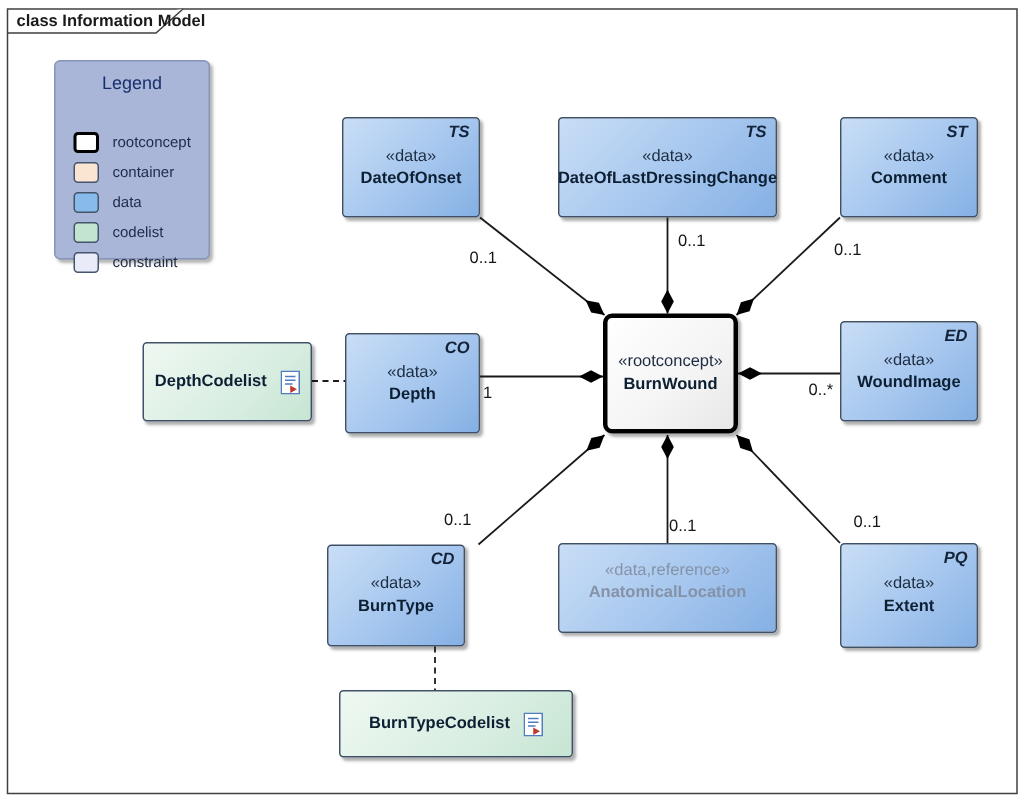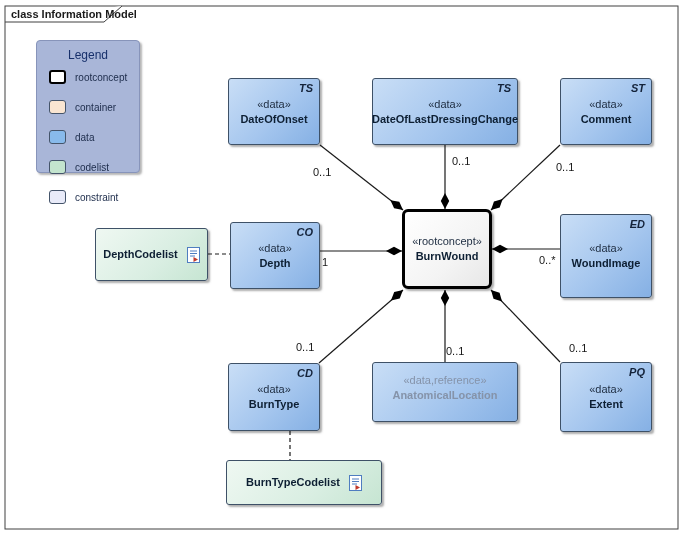--- a/index.html
+++ b/index.html
@@ -44,21 +44,21 @@
   
   .legend{
     position:absolute;left:36px;top:40px;width:104px;height:133px;z-index:2;
     background:#a9b6d8;border:1px solid #8априж;border:1px solid #8794ba;border-radius:4px;
     box-shadow:2px 2px 2px rgba(110,110,110,.5);box-sizing:border-box;
   }
   .legend-title{
     text-align:center;margin-top:7px;
     font-size:12px;font-weight:normal;color:#17306b;
   }
-  .legend-items{display:flex;flex-direction:column;gap:16px;margin:8px 0 0 12px;}
+  .legend-items{display:flex;flex-direction:column;gap:6px;margin:26px 0 0 12px;}
   .legend-row{display:flex;align-items:center;gap:9px;}
   .swatch{
     width:17px;height:14px;border-radius:3px;box-sizing:border-box;
     border:1px solid #44546a;background:#fff;flex:0 0 auto;
   }
   .swatch.thick{border:2px solid #000;}
   .legend-label{font-size:10px;color:#1c2b4a;}
   
   .doc-icon{flex:0 0 auto;display:inline-block;}
 </style>
@@ -138,27 +138,27 @@
   <span class="typecode">CO</span>
   <span class="stereo">«data»</span>
   <span class="cname">Depth</span>
 </div>
 
 <div class="node root" style="left:402px;top:209px;width:90px;height:80px">
   <span class="stereo">«rootconcept»</span>
   <span class="cname">BurnWound</span>
 </div>
 
-<div class="node data" style="left:560px;top:214px;width:92px;height:84px">
+<div class="node data" style="left:560px;top:214px;width:92px;height:67px">
   <span class="typecode">ED</span>
   <span class="stereo">«data»</span>
   <span class="cname">WoundImage</span>
 </div>
 
-<div class="node data" style="left:228px;top:363px;width:92px;height:68px">
+<div class="node data" style="left:218px;top:363px;width:92px;height:68px">
   <span class="typecode">CD</span>
   <span class="stereo">«data»</span>
   <span class="cname">BurnType</span>
 </div>
 
 <div class="node data ghost" style="left:372px;top:362px;width:146px;height:60px;justify-content:flex-start;padding-top:10px">
   <span class="stereo">«data,reference»</span>
   <span class="cname">AnatomicalLocation</span>
 </div>
 

